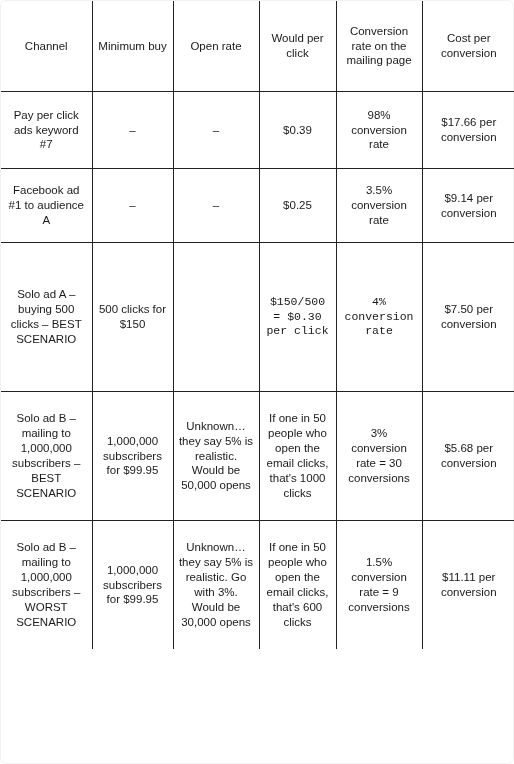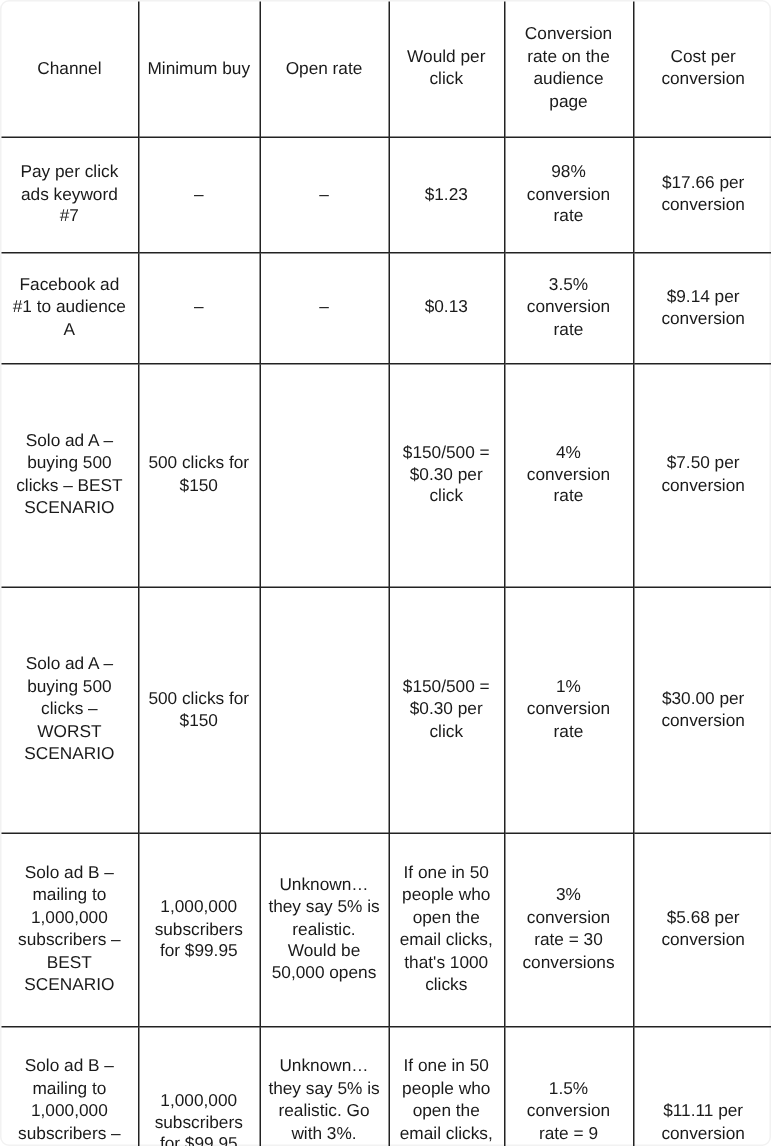--- a/index.html
+++ b/index.html
@@ -62,21 +62,21 @@
   .col-openrate   { width: 86px; }
   .col-cpc        { width: 77px; }
   .col-convrate   { width: 86px; }
   .col-costconv   { width: 93px; }
 
   thead th {
     height: 82px;
   }
 
   
-  td.valign-top { vertical-align: top; padding-top: 10px; }
+  td.valign-top { vertical-align: top; padding-top: 10px; font-family: Liberation Mono, monospace; }
 
   
   tr.row-ppc   td { height: 68px; }
   tr.row-fb    td { height: 65px; }
   tr.row-soloA-best  td { height: 140px; }
   tr.row-soloA-worst td { height: 155px; }
   tr.row-soloB-best  td { height: 120px; }
   tr.row-soloB-worst td { height: 120px; }
 
   .empty-cell { font-size: 0; }
@@ -93,61 +93,53 @@
       <col class="col-cpc">
       <col class="col-convrate">
       <col class="col-costconv">
     </colgroup>
     <thead>
       <tr>
         <th>Channel</th>
         <th>Minimum buy</th>
         <th>Open rate</th>
         <th>Would per click</th>
-        <th>Conversion rate on the audience page</th>
+        <th>Conversion rate on the mailing page</th>
         <th>Cost per conversion</th>
       </tr>
     </thead>
     <tbody>
 
       <tr class="row-ppc">
         <td>Pay per click ads keyword #7</td>
         <td>–</td>
         <td>–</td>
-        <td>$1.23</td>
+        <td>$0.39</td>
         <td>98% conversion rate</td>
         <td>$17.66 per conversion</td>
       </tr>
 
       <tr class="row-fb">
         <td>Facebook ad #1 to audience A</td>
         <td>–</td>
         <td>–</td>
-        <td>$0.13</td>
+        <td>$0.25</td>
         <td>3.5% conversion rate</td>
         <td>$9.14 per conversion</td>
       </tr>
 
       <tr class="row-soloA-best">
         <td>Solo ad A – buying 500 clicks – BEST SCENARIO</td>
         <td>500 clicks for $150</td>
         <td class="empty-cell"></td>
         <td class="valign-top">$150/500 = $0.30 per click</td>
         <td class="valign-top">4% conversion rate</td>
         <td>$7.50 per conversion</td>
       </tr>
 
-      <tr class="row-soloA-worst">
-        <td>Solo ad A – buying 500 clicks – WORST SCENARIO</td>
-        <td>500 clicks for $150</td>
-        <td class="empty-cell"></td>
-        <td class="valign-top">$150/500 = $0.30 per click</td>
-        <td class="valign-top">1% conversion rate</td>
-        <td>$30.00 per conversion</td>
-      </tr>
 
       <tr class="row-soloB-best">
         <td>Solo ad B – mailing to 1,000,000 subscribers – BEST SCENARIO</td>
         <td>1,000,000 subscribers for $99.95</td>
         <td>Unknown… they say 5% is realistic. Would be 50,000 opens</td>
         <td>If one in 50 people who open the email clicks, that's 1000 clicks</td>
         <td>3% conversion rate = 30 conversions</td>
         <td>$5.68 per conversion</td>
       </tr>
 

